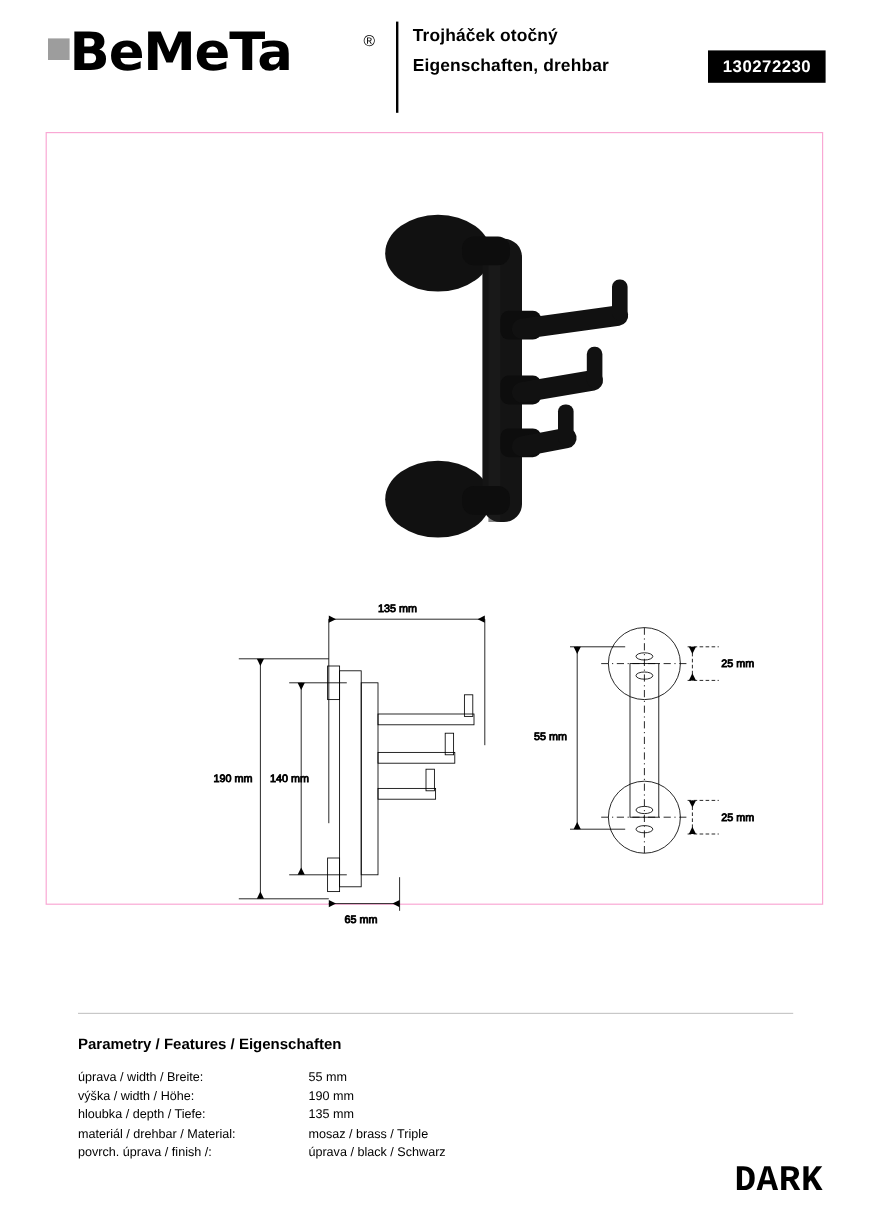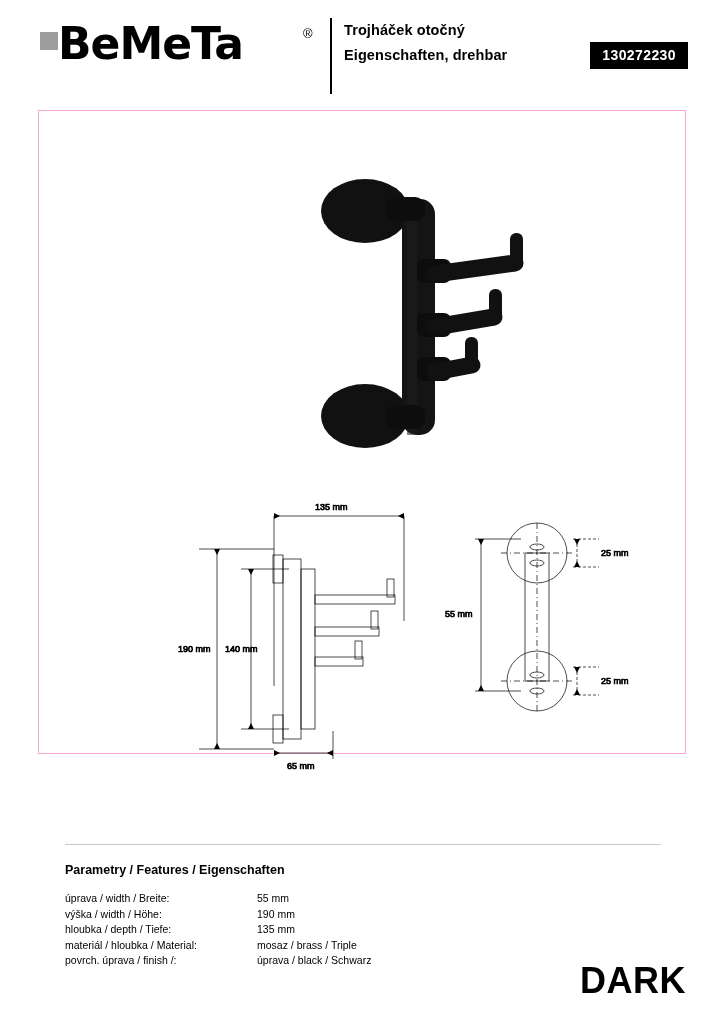--- a/index.html
+++ b/index.html
@@ -149,23 +149,23 @@
   .param-value {
     position: absolute;
     left: 192px;
   }
 
   
   .footer-word {
     position: absolute;
     right: 38px;
     bottom: 22px;
-    font-family: Liberation Sans, sans-serif;
-    font-weight: bold;
-    font-size: 36px;
+    font-family: Liberation Mono, monospace;
+    font-weight: bold;
+    font-size: 30px;
     letter-spacing: 0.5px;
   }
 
   svg { display: block; }
   .dim-text {
     font-family: "Liberation Sans", sans-serif;
     font-size: 9px;
     fill: #000;
   }
 </style>
@@ -312,21 +312,21 @@
     </div>
     <div class="param-row">
       <span class="param-label">výška / width / Höhe:</span>
       <span class="param-value">190 mm</span>
     </div>
     <div class="param-row">
       <span class="param-label">hloubka / depth / Tiefe:</span>
       <span class="param-value">135 mm</span>
     </div>
     <div class="param-row">
-      <span class="param-label">materiál / hloubka / Material:</span>
+      <span class="param-label">materiál / drehbar / Material:</span>
       <span class="param-value">mosaz / brass / Triple</span>
     </div>
     <div class="param-row">
       <span class="param-label">povrch. úprava / finish /:</span>
       <span class="param-value">úprava / black / Schwarz</span>
     </div>
   </div>
 </div>
 
 <div class="footer-word">DARK</div>

